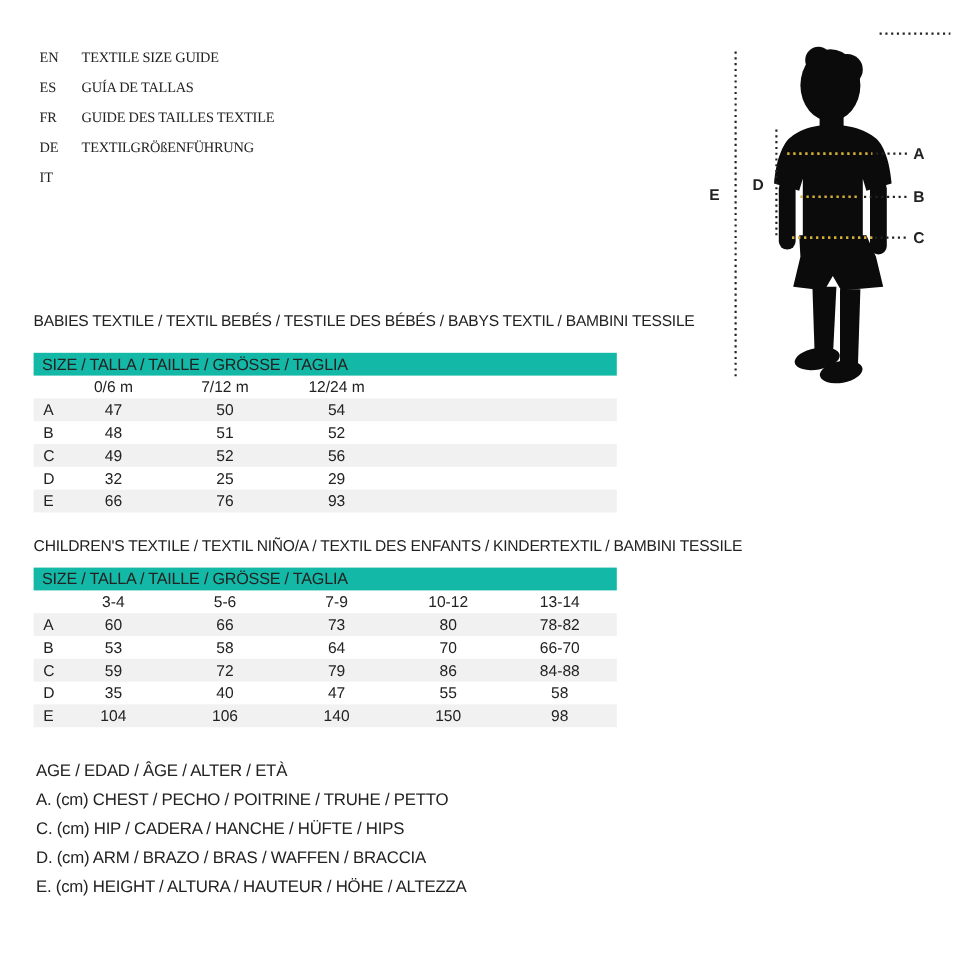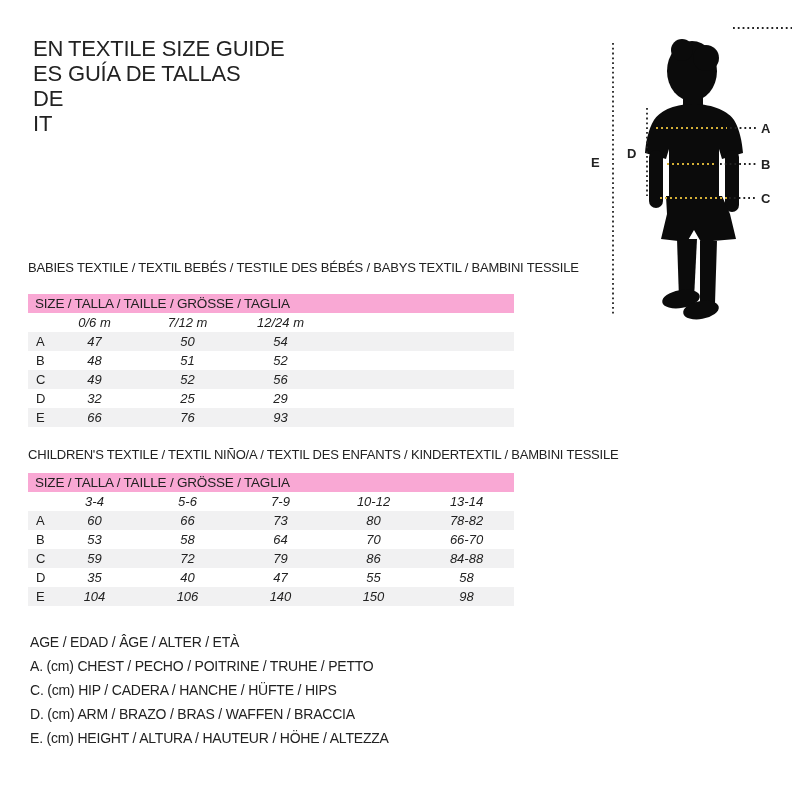--- a/index.html
+++ b/index.html
@@ -6,48 +6,48 @@
   html,body { background:#ffffff; }
   body {
     width:800px; height:800px;
     font-family:"Liberation Sans", sans-serif;
     color:#222222;
   }
   .page { position:relative; width:800px; height:800px; background:#ffffff; overflow:hidden; }
 
   
   .lang-list { position:absolute; left:33px; top:36px; }
-  .lang-row { display:flex; line-height:25px; font-size:22px; letter-spacing:-0.2px; white-space:nowrap; }
+  .lang-row { display:flex; line-height:25px; font-size:12px; letter-spacing:-0.2px; white-space:nowrap;font-family:Liberation Serif, serif; }
   .lang-code { width:35px; flex:0 0 auto; }
 
   
   .figure { position:absolute; left:560px; top:20px; }
 
   
   .sec-title { position:absolute; left:28px; font-size:13px; letter-spacing:-0.2px; white-space:nowrap; line-height:16px; }
   #babies-title { top:260px; }
   #children-title { top:447px; }
 
   
   .size-bar {
     position:absolute; left:28px; width:486px; height:19px;
-    background:#f9a8d4; font-size:13.5px; letter-spacing:-0.2px;
+    background:#14b8a6; font-size:13.5px; letter-spacing:-0.2px;
     line-height:19px; padding-left:7px; white-space:nowrap;
   }
   #babies-bar { top:294px; }
   #children-bar { top:473px; }
 
   
   .table { position:absolute; left:28px; width:486px; font-size:13px; }
   #babies-table { top:313px; }
   #children-table { top:492px; }
   .trow { display:flex; height:19px; line-height:19px; align-items:center; }
   .trow.shade { background:#f1f1f2; }
   .tlabel { width:20px; padding-left:8px; flex:0 0 auto; }
-  .tcell { width:93px; text-align:center; flex:0 0 auto;font-style:italic; }
+  .tcell { width:93px; text-align:center; flex:0 0 auto; }
 
   
   .legend { position:absolute; left:30px; top:630px; font-size:14px; line-height:24px; letter-spacing:-0.2px; white-space:nowrap; }
 
   .fig-label { font-family:"Liberation Sans", sans-serif; font-size:13px; font-weight:bold; fill:#222222; }
 </style>
 </head>
 <body>
 
 <div class="page">
@@ -55,21 +55,26 @@
   <div class="lang-list" id="lang-list">
       <div class="lang-row">
         <span class="lang-code">EN</span>
         <span class="lang-label">TEXTILE SIZE GUIDE</span>
       </div>
       <div class="lang-row">
         <span class="lang-code">ES</span>
         <span class="lang-label">GUÍA DE TALLAS</span>
       </div>
       <div class="lang-row">
+        <span class="lang-code">FR</span>
+        <span class="lang-label">GUIDE DES TAILLES TEXTILE</span>
+      </div>
+      <div class="lang-row">
         <span class="lang-code">DE</span>
+        <span class="lang-label">TEXTILGRÖßENFÜHRUNG</span>
       </div>
       <div class="lang-row">
         <span class="lang-code">IT</span>
       </div>
     </div>
 
   <svg class="figure" width="240" height="310" viewBox="560 20 240 310" xmlns="http://www.w3.org/2000/svg">
 
     <g fill="#0b0b0b">
       <ellipse cx="692" cy="71" rx="25" ry="30"></ellipse>

